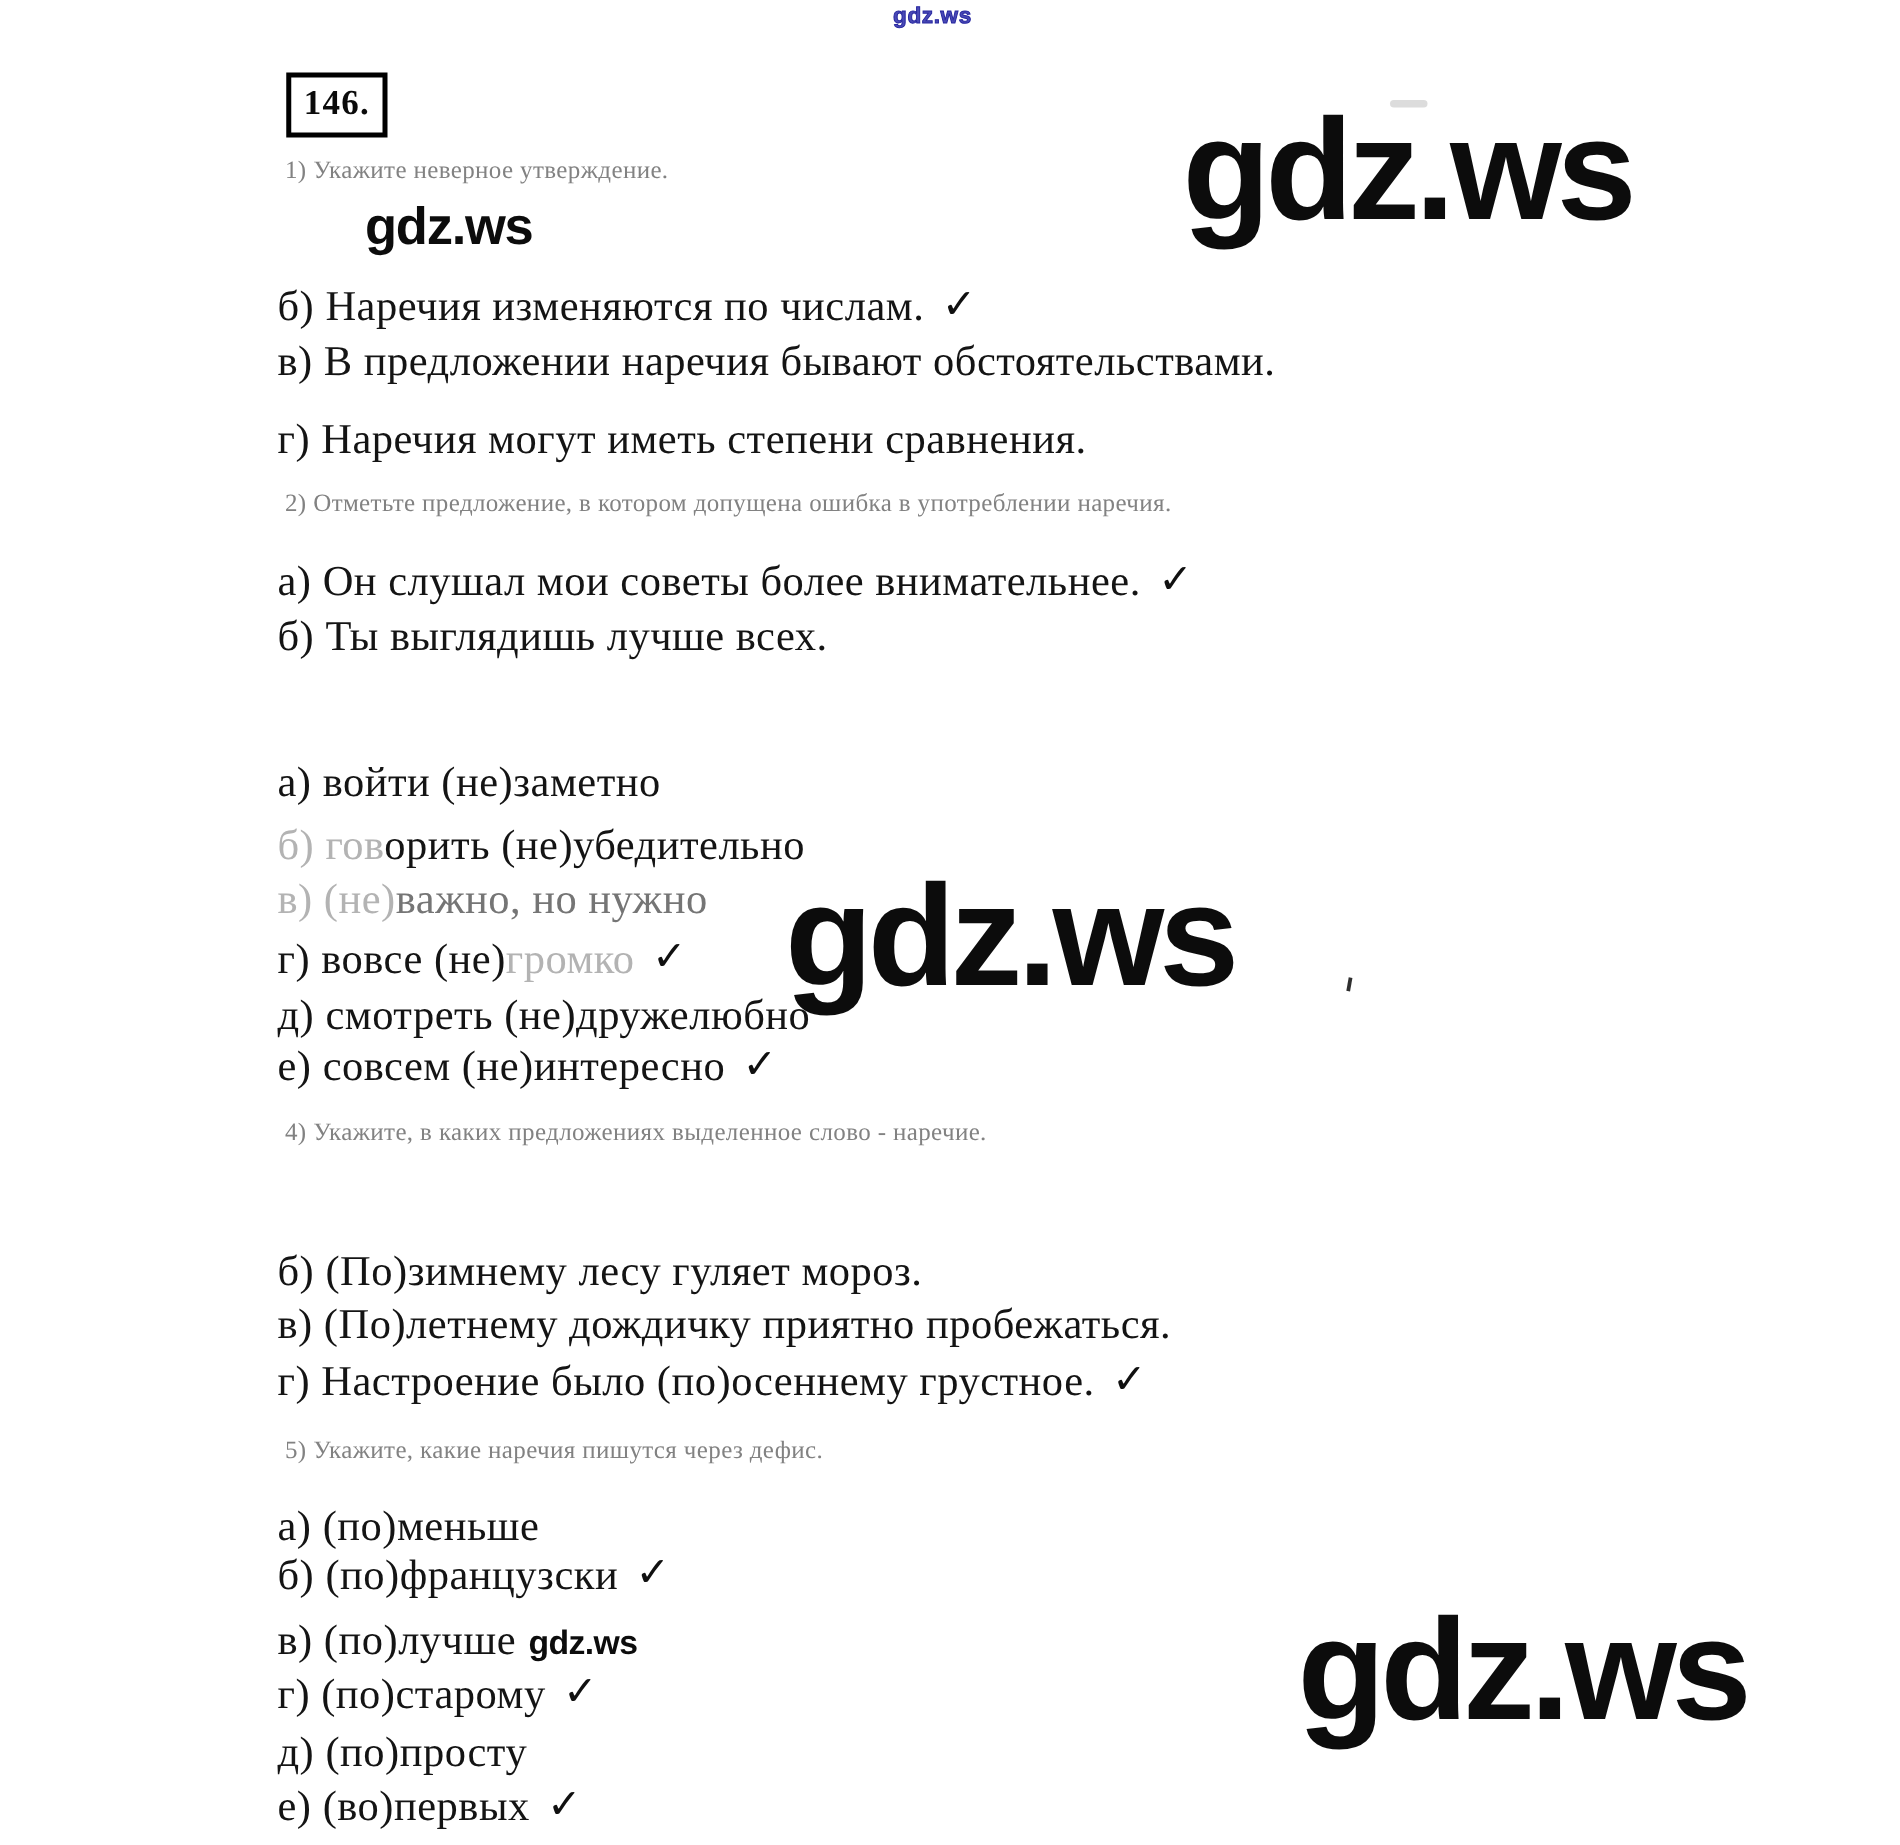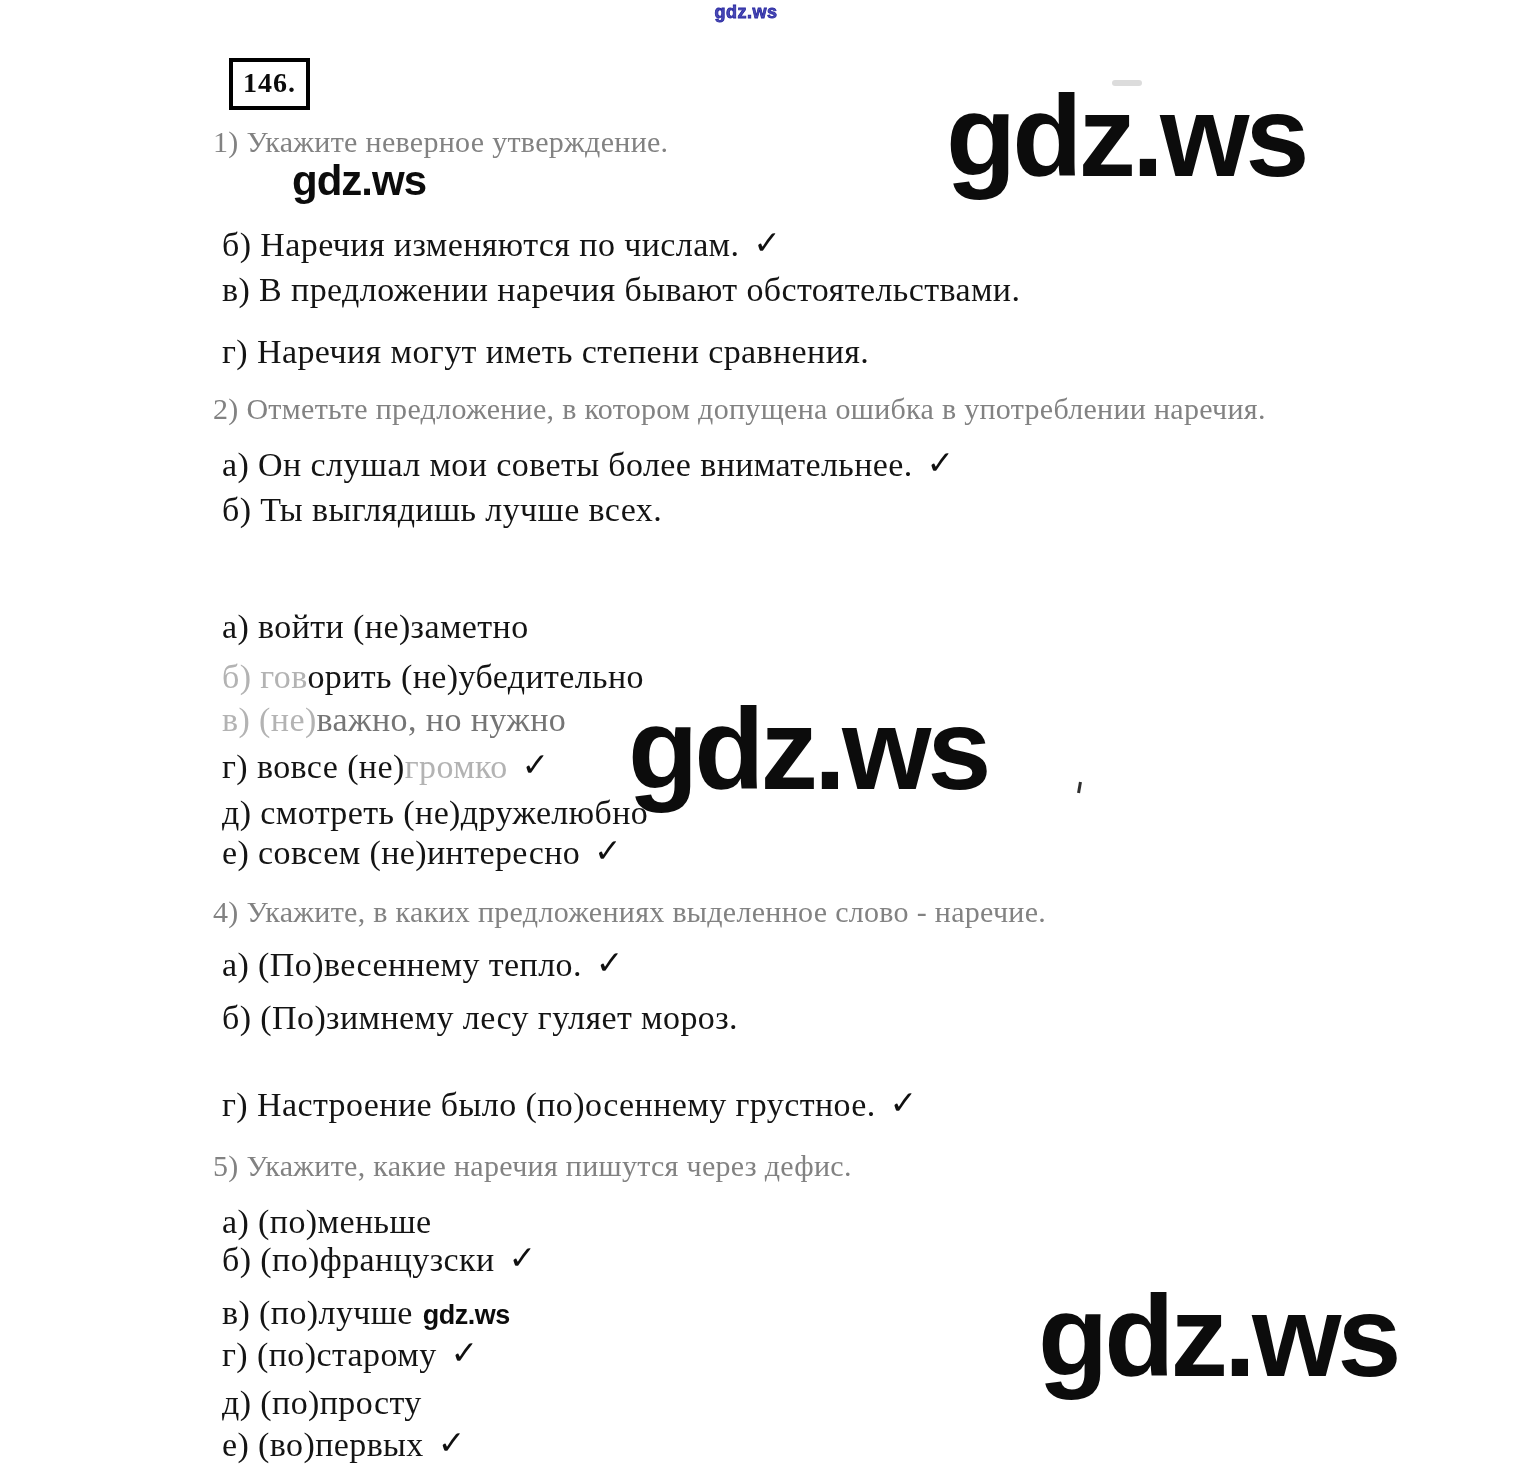--- a/index.html
+++ b/index.html
@@ -80,22 +80,22 @@
     top: 782px;
     width: 3px;
     height: 11px;
     background: #2f2f2f;
     transform: rotate(10deg);
   }
 
   
   .q-heading {
     position: absolute;
-    left: 213px;
-    font-size: 30px;
+    left: 228px;
+    font-size: 20px;
     line-height: 1.2;
     letter-spacing: 0.3px;
     color: #828282;
     white-space: nowrap;
   }
   .opt {
     position: absolute;
     left: 222px;
     font-size: 34px;
     line-height: 1.2;
@@ -181,22 +181,22 @@
 
   <div class="opt q3-a"><span>а) войти (не)заметно</span></div>
   <div class="opt q3-b"><span class="tone-faded">б) гов</span><span>орить (не)убедительно</span></div>
   <div class="opt q3-v"><span class="tone-faded">в) (не)</span><span class="tone-mid">важно, но нужно</span></div>
   <div class="opt q3-g"><span>г) вовсе (не)</span><span class="tone-faded">громко</span><span class="tone-check"> ✓</span></div>
   <div class="wm wm-large wm-middle">gdz.ws</div>
   <div class="opt q3-d"><span>д) смотреть (не)дружелюбно</span></div>
   <div class="opt q3-e"><span>е) совсем (не)интересно</span><span class="tone-check"> ✓</span></div>
 
   <div class="q-heading q4-h">4) Укажите, в каких предложениях выделенное слово - наречие.</div>
-  <div class="opt q4-a"><span>а) (По)весеннему тепло.</span><span class="tone-check"> ✓</span></div>
   <div class="opt q4-b"><span>б) (По)зимнему лесу гуляет мороз.</span></div>
+  <div class="opt q4-v"><span>в) (По)летнему дождичку приятно пробежаться.</span></div>
   <div class="opt q4-g"><span>г) Настроение было (по)осеннему грустное.</span><span class="tone-check"> ✓</span></div>
 
   <div class="q-heading q5-h">5) Укажите, какие наречия пишутся через дефис.</div>
   <div class="opt q5-a"><span>а) (по)меньше</span></div>
   <div class="opt q5-b"><span>б) (по)французски</span><span class="tone-check"> ✓</span></div>
   <div class="opt q5-v"><span>в) (по)лучше</span><span class="tone-wm-inline">gdz.ws</span></div>
   <div class="opt q5-g"><span>г) (по)старому</span><span class="tone-check"> ✓</span></div>
   <div class="opt q5-d"><span>д) (по)просту</span></div>
   <div class="opt q5-e"><span>е) (во)первых</span><span class="tone-check"> ✓</span></div>
 

